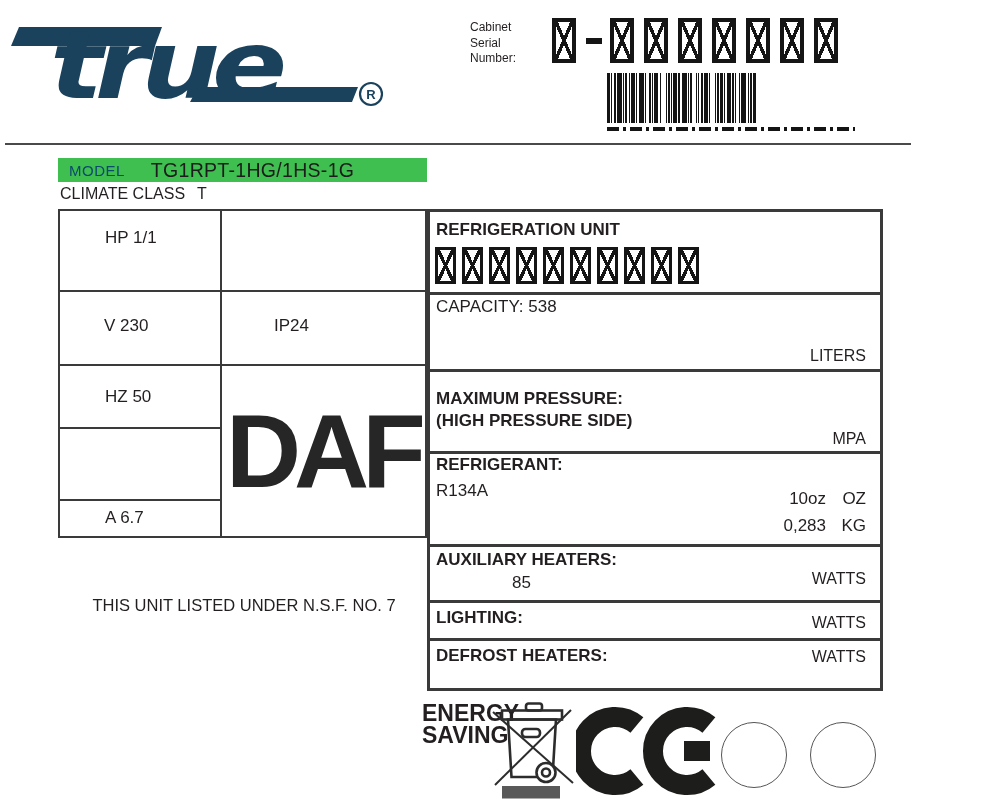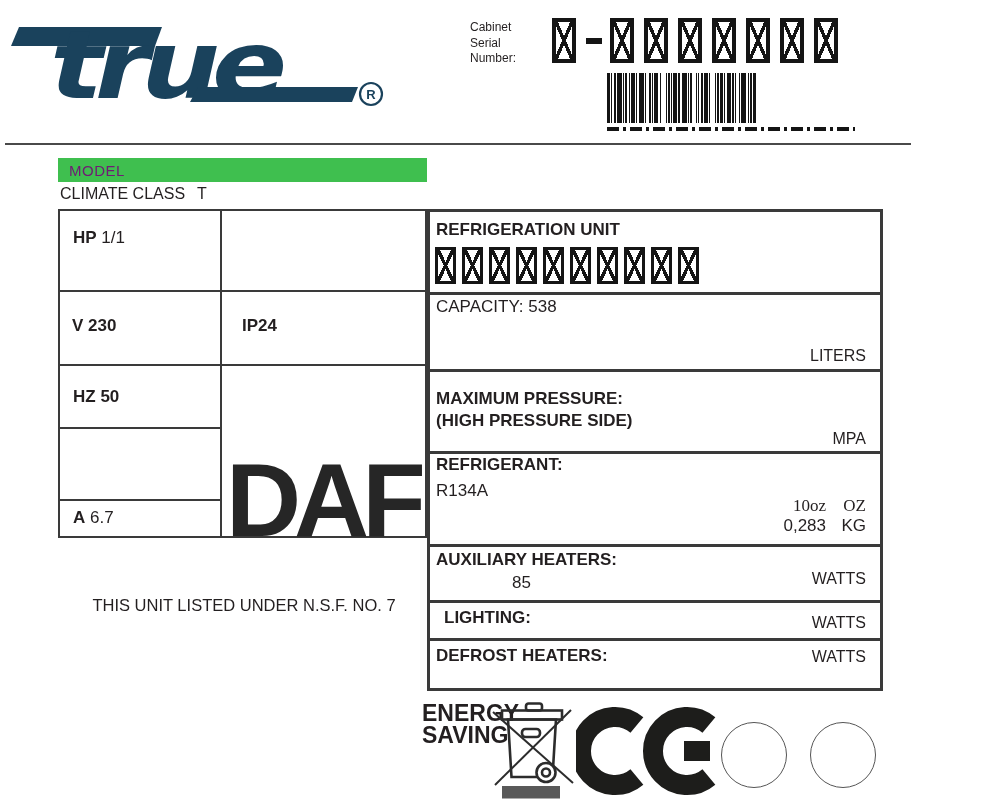--- a/index.html
+++ b/index.html
@@ -25,34 +25,34 @@
   #barcode{left:607px;top:73px;width:248px;height:50px;display:flex;align-items:stretch;overflow:hidden;}
   #barcode .bar{background:#141414;height:100%;flex:none;}
   #barcode-underline{
     left:607px;top:127px;width:248px;height:3.5px;
     background:repeating-linear-gradient(90deg,#141414 0 12px,transparent 12px 16px,#141414 16px 19px,transparent 19px 23px);
   }
   #top-rule{left:5px;top:143px;width:906px;height:2px;background:#4a4a4a;}
 
   
   #model-bar{left:58px;top:158px;width:369px;height:24px;background:#3fbf4f;display:flex;align-items:center;}
-  #model-label{margin-left:11px;font-size:15px;color:#701a75;letter-spacing:.5px;}
+  #model-label{margin-left:11px;font-size:15px;color:#0c4a6e;letter-spacing:.5px;}
   #model-value{margin-left:26px;font-size:19.5px;color:#1c1c1c;letter-spacing:.3px;}
   #climate{left:60px;top:185px;font-size:16px;}
   #climate .cc-value{margin-left:12px;}
 
   
   .line{position:absolute;background:#3a3a3a;}
   #left-table{left:58px;top:209px;width:369px;height:329px;border:2.5px solid #3a3a3a;box-sizing:border-box;}
   #right-panel{left:427px;top:209px;width:456px;height:482px;border:3px solid #3a3a3a;box-sizing:border-box;}
   .cell-text{position:absolute;font-size:17px;white-space:nowrap;}
-  .b{font-weight:bold;}
+  .b{font-weight:normal;margin-left:32px;}
   #daf-cell{
     position:absolute;left:162px;right:0;top:153px;bottom:-4px;
-    display:flex;align-items:flex-end;padding-left:4px;overflow:hidden;
+    display:flex;align-items:center;padding-left:4px;overflow:hidden;
   }
   #daf-cell span{
     font-size:104px;font-weight:bold;letter-spacing:-7px;line-height:.76;color:#262626;
     font-family:"Liberation Sans",sans-serif;
   }
   #unit-boxes{position:absolute;left:5px;top:35px;display:flex;}
   .unit-label{position:absolute;font-size:17px;font-weight:bold;white-space:nowrap;}
   .unit-val{position:absolute;font-size:17px;white-space:nowrap;}
   .unit-unit{position:absolute;font-size:16px;right:14px;white-space:nowrap;}
   .amt-row{position:absolute;right:14px;display:flex;}
@@ -145,20 +145,21 @@
       <div class="bar" style="width: 1px; margin-right: 1px;"></div>
       <div class="bar" style="width: 2px; margin-right: 1px;"></div>
       <div class="bar" style="width: 3px; margin-right: 1px;"></div>
     </div>
   <div id="barcode-underline" class="abs"></div>
 
   <div id="top-rule" class="abs"></div>
 
   <div id="model-bar" class="abs">
     <span id="model-label">MODEL</span>
+    <span id="model-value">TG1RPT-1HG/1HS-1G</span>
   </div>
   <div id="climate" class="abs">
     <span>CLIMATE CLASS</span><span class="cc-value">T</span>
   </div>
 
   <div id="left-table" class="abs">
     <div class="line" style="left:160px;top:0;bottom:0;width:2px;"></div>
     <div class="line" style="top:79px;left:0;right:0;height:2px;"></div>
     <div class="line" style="top:153px;left:0;right:0;height:2px;"></div>
     <div class="line" style="top:216px;left:0;width:160px;height:2px;"></div>
@@ -207,34 +208,34 @@
       <span>538</span>
     </div>
     <div class="unit-unit" style="top:135px;margin-left:12px;">LITERS</div>
 
     <div class="unit-label" style="left:6px;top:199px;">(HIGH PRESSURE SIDE)</div>
     <div class="unit-label" style="left:6px;top:177px;">MAXIMUM PRESSURE:</div>
     <div class="unit-unit" style="top:218px;">MPA</div>
 
     <div class="unit-label" style="left:6px;top:243px;">REFRIGERANT:</div>
     <div class="unit-val" style="left:6px;top:269px;">R134A</div>
-    <div class="amt-row" style="top:284px;font-family:Liberation Serif, serif;">
+    <div class="amt-row" style="top:277px;">
       <span class="amt">10oz</span>
       <span class="un">OZ</span>
     </div>
     <div class="amt-row" style="top:304px;">
       <span class="amt">0,283</span>
       <span class="un">KG</span>
     </div>
 
     <div class="unit-label" style="left:6px;top:338px;">AUXILIARY HEATERS:</div>
     <div class="unit-val" style="left:82px;top:361px;">85</div>
     <div class="unit-unit" style="top:358px;">WATTS</div>
 
-    <div class="unit-label" style="left:6px;top:396px;margin-left:8px;">LIGHTING:</div>
+    <div class="unit-label" style="left:6px;top:396px;">LIGHTING:</div>
     <div class="unit-unit" style="top:402px;">WATTS</div>
 
     <div class="unit-label" style="left:6px;top:434px;">DEFROST HEATERS:</div>
     <div class="unit-unit" style="top:436px;">WATTS</div>
   </div>
 
   <div id="nsf-note" class="abs">THIS UNIT LISTED UNDER N.S.F. NO. 7</div>
 
   <div id="energy" class="abs">ENERGY
 SAVING</div>

